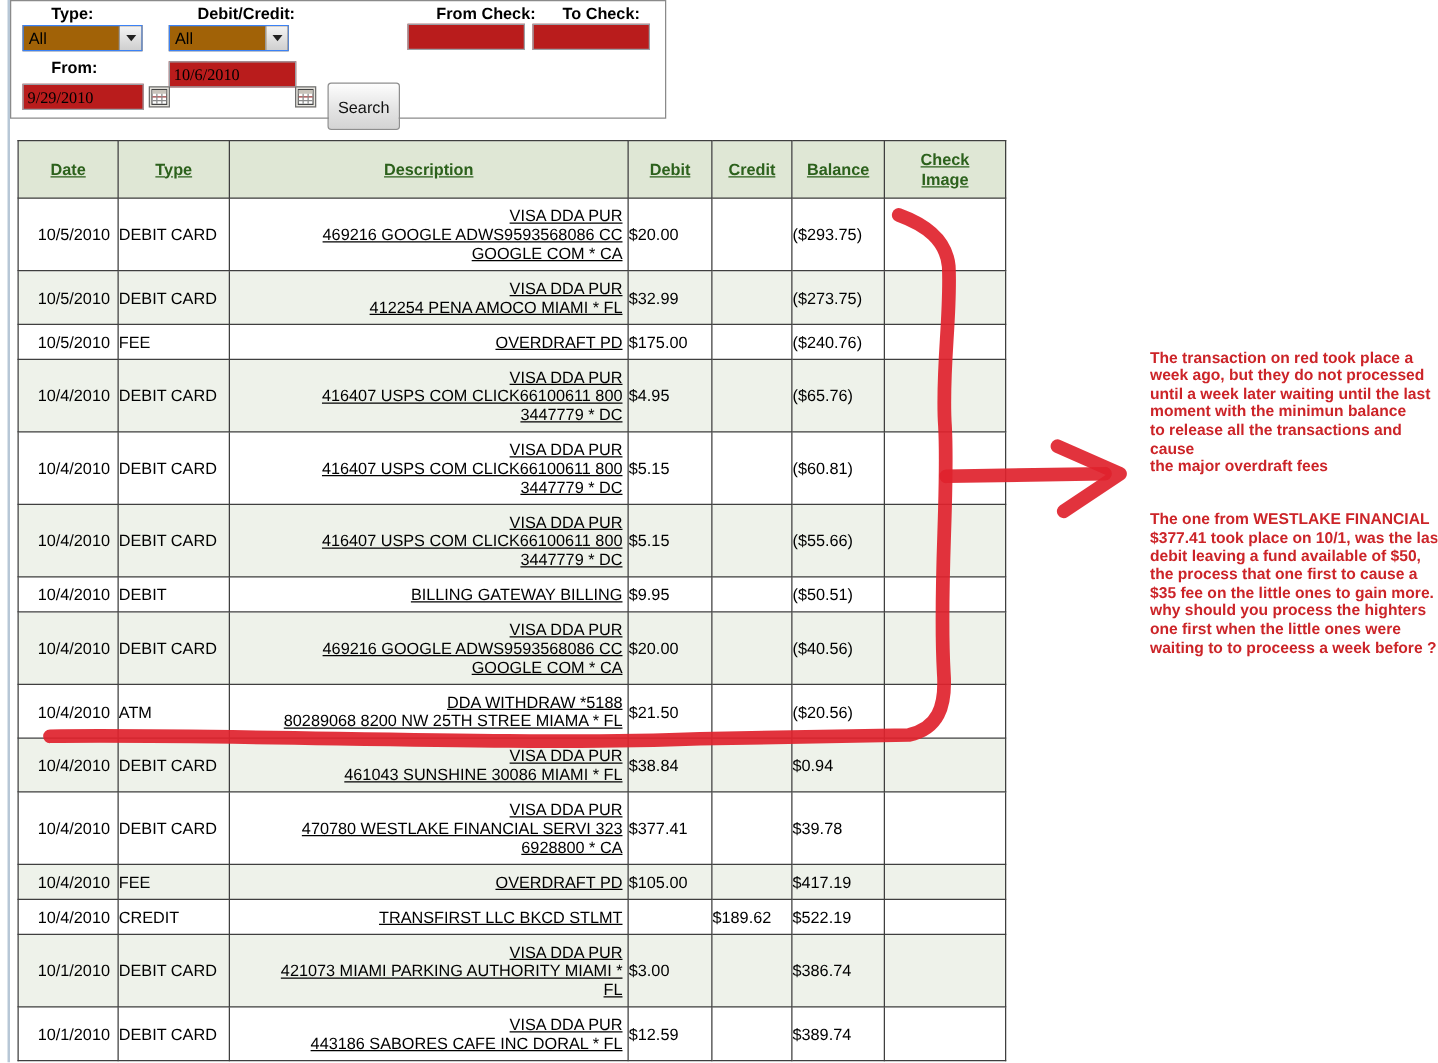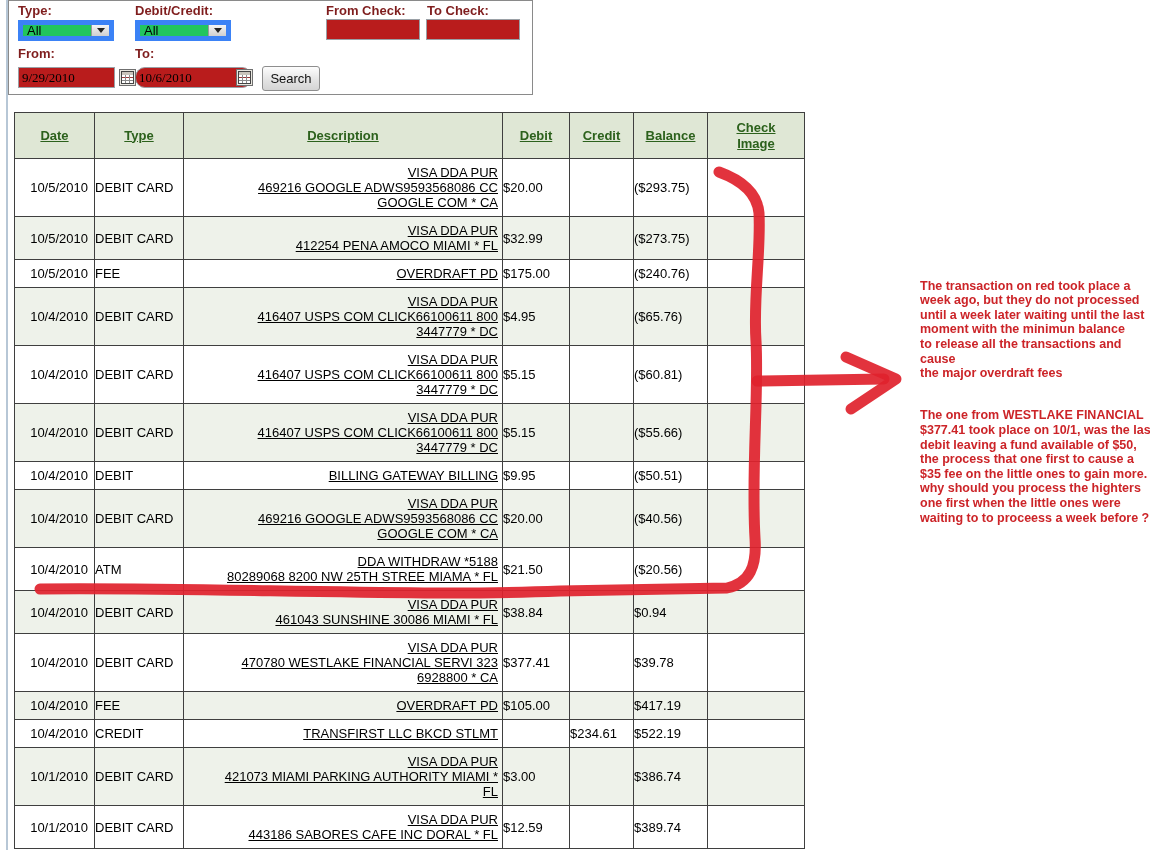--- a/index.html
+++ b/index.html
@@ -9,59 +9,59 @@
     font-family:"Liberation Sans", sans-serif; color:#000;
   }
   
   .page-left-line { position:absolute; left:6px; top:0; width:2px; height:850px; background:#b7c7d6; }
 
   
   .filter-box {
     position:absolute; left:8px; top:0; width:525px; height:95px;
     border:1px solid #8a8a8a; background:#fff;
   }
-  .flabel { position:absolute; font-size:13px; font-weight:bold; color:#7f1d1d; white-space:nowrap; }
+  .flabel { position:absolute; font-size:13px; font-weight:bold; color:#000000; white-space:nowrap;margin-left:23px; }
   .lbl-type { left:9px; top:2px; }
   .lbl-dc   { left:126px; top:2px; }
   .lbl-fc   { left:317px; top:2px; }
   .lbl-tc   { left:418px; top:2px; }
   .lbl-from { left:9px; top:45px; }
   .lbl-to   { left:126px; top:45px; }
 
   .fselect {
-    position:absolute; width:96px; height:21px; border:5px solid #3b82f6;
-    background:#22c55e; display:flex; align-items:center; cursor:default;
+    position:absolute; width:96px; height:21px; border:1px solid #3b82f6;
+    background:#a16207; display:flex; align-items:center; cursor:default;
   }
   .sel-type { left:9px; top:19px; }
   .sel-dc   { left:126px; top:19px; }
   .fsel-text { flex:1; font-size:13px; padding-left:4px; overflow:hidden; }
   .fsel-btn {
     width:18px; height:100%; border-left:1px solid #9a9a9a;
     background:linear-gradient(#f4f4f4,#cfcfcf); display:flex; align-items:center; justify-content:center;
   }
   .caret { width:0; height:0; border-left:4px solid transparent; border-right:4px solid transparent; border-top:5px solid #222; }
 
   .ftext {
     position:absolute; height:21px; border:1px solid #9aa0a6; background:#b91c1c;
     font-family:Liberation Serif, serif; font-size:13px; padding:0 3px; outline:none;
   }
   .inp-fc   { left:317px; top:18px; width:94px; }
   .inp-tc   { left:417px; top:18px; width:94px; }
   .inp-from { left:9px;  top:66px; width:97px; }
-  .inp-to   { left:126px; top:66px; width:117px;border-radius:10px; }
+  .inp-to   { left:126px; top:48px; width:102px; }
 
   .cal-btn {
     position:absolute; width:17px; height:17px; border:1px solid #6f6f6f;
     background:#e9e7e0; padding:0; display:flex; align-items:center; justify-content:center; cursor:pointer;
   }
   .cal1 { left:110px; top:68px; }
   .cal2 { left:227px; top:68px; }
 
   .search-btn {
-    position:absolute; left:253px; top:65px; width:58px; height:25px;
+    position:absolute; left:253px; top:65px; width:58px; height:38px;
     border:1px solid #8e8e8e; border-radius:3px;
     background:linear-gradient(#fdfdfd,#e4e4e4 55%,#d4d4d4);
     font-family:"Liberation Sans", sans-serif; font-size:13px; color:#111; cursor:pointer;
   }
 
   
   table.tx {
     position:absolute; left:14px; top:112px; width:790px;
     border-collapse:collapse; table-layout:fixed;
     font-size:13px;
@@ -291,21 +291,21 @@
         <td class="c-amt">$105.00</td>
         <td class="c-amt"></td>
         <td class="c-amt">$417.19</td>
         <td class="c-check"></td>
       </tr>
       <tr>
         <td class="c-date">10/4/2010</td>
         <td class="c-type">CREDIT</td>
         <td class="c-desc">TRANSFIRST LLC BKCD STLMT</td>
         <td class="c-amt"></td>
-        <td class="c-amt">$234.61</td>
+        <td class="c-amt">$189.62</td>
         <td class="c-amt">$522.19</td>
         <td class="c-check"></td>
       </tr>
       <tr>
         <td class="c-date">10/1/2010</td>
         <td class="c-type">DEBIT CARD</td>
         <td class="c-desc">VISA DDA PUR
 421073 MIAMI PARKING AUTHORITY MIAMI *
 FL</td>
         <td class="c-amt">$3.00</td>

